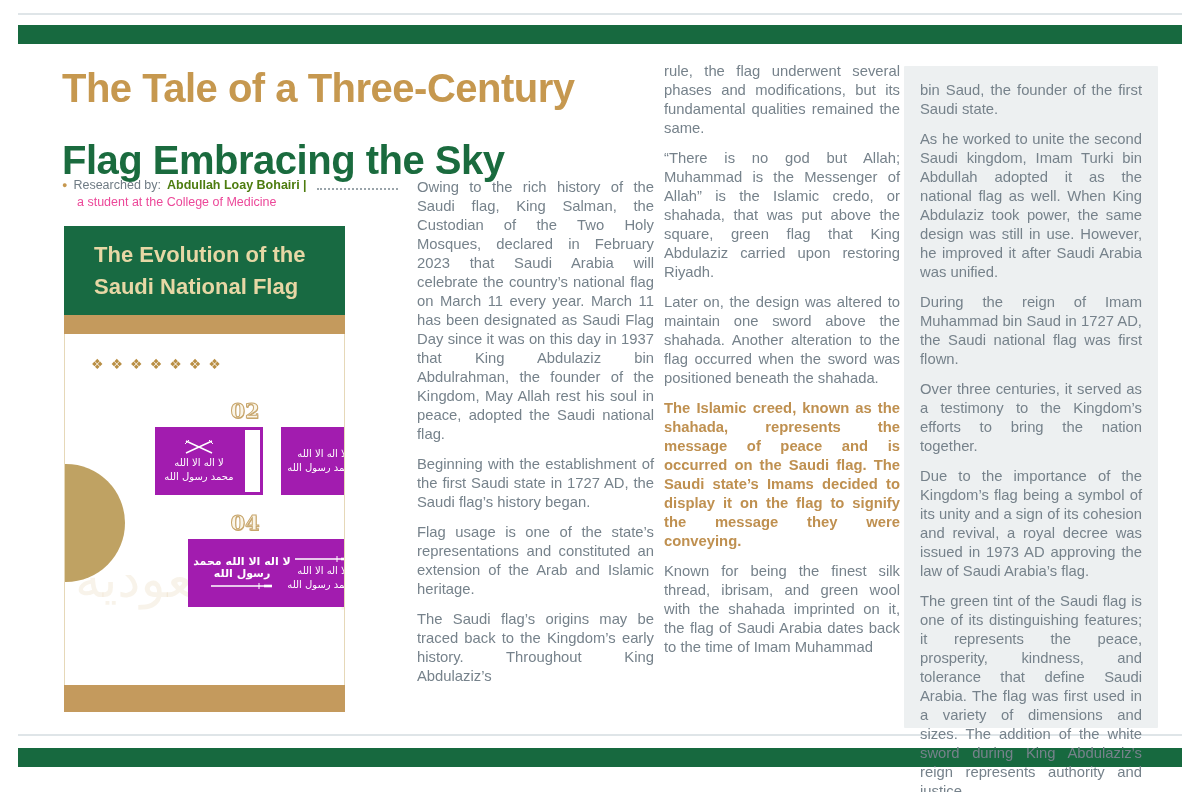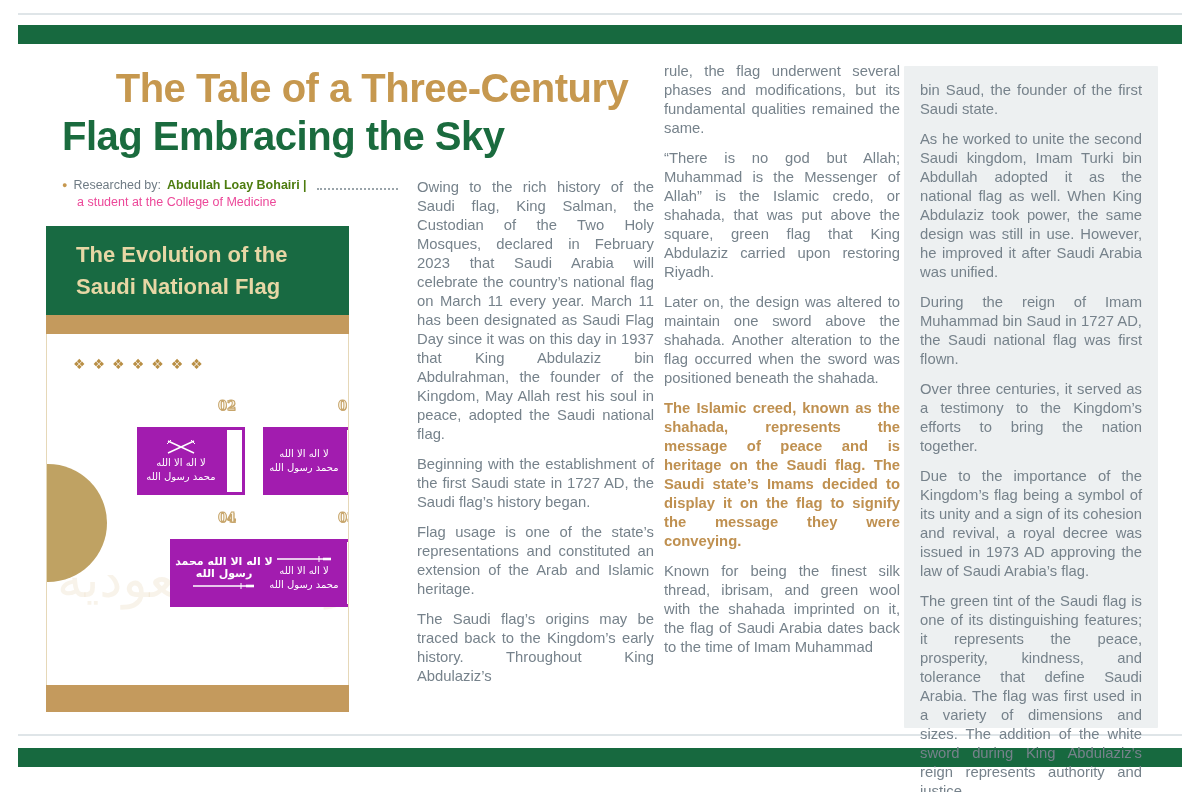--- a/index.html
+++ b/index.html
@@ -6,49 +6,49 @@
   body{width:1200px;height:792px;position:relative;background:#ffffff;
        font-family:"Liberation Sans",sans-serif;overflow:hidden;}
 
   
   .thin-rule{position:absolute;left:18px;width:1164px;height:2px;background:#dfe5e8;}
   .green-bar{position:absolute;left:18px;width:1164px;height:19px;background:#17693f;}
 
   
   .headline{position:absolute;left:62px;top:64px;width:620px;font-weight:bold;
             font-size:40px;line-height:48px;letter-spacing:-0.5px;}
-  .headline .l1{color:#c6984f;text-align:center;}
-  .headline .l2{color:#1a6b3e;}
+  .headline .l1{color:#c6984f;}
+  .headline .l2{color:#1a6b3e;margin-top:24px;}
 
   .byline{position:absolute;left:62px;top:178px;width:336px;font-size:12.5px;color:#6f7b84;}
   .byline-row{display:flex;align-items:center;gap:6px;}
   .byline-row .bullet{color:#c6984f;font-size:9px;}
   .byline-row b{color:#4d7c0f;}
   .byline-row .dots{flex:1;border-bottom:2px dotted #9aa4aa;height:7px;margin-left:4px;}
   .byline-sub{margin-left:15px;margin-top:3px;color:#ec4899;}
 
   
-  .poster{position:absolute;left:46px;top:226px;width:303px;height:486px;background:#ffffff;}
+  .poster{position:absolute;left:64px;top:226px;width:281px;height:486px;background:#ffffff;}
   .poster-header{position:absolute;left:0;top:0;width:100%;height:89px;background:#186a42;
                  box-sizing:border-box;padding:13px 0 0 30px;color:#e7d7a5;font-weight:bold;
                  font-size:22px;line-height:32px;}
   .poster-goldband{position:absolute;left:0;top:89px;width:100%;height:19px;background:#c49a5d;}
   .poster-body{position:absolute;left:0;top:108px;width:100%;height:351px;background:#fff;
                border-left:1px solid #e6d8b8;border-right:1px solid #e6d8b8;box-sizing:border-box;
                overflow:hidden;}
   .poster-bottomband{position:absolute;left:0;top:459px;width:100%;height:27px;background:#c49a5d;}
 
   .gold-circle{position:absolute;left:-58px;top:130px;width:118px;height:118px;border-radius:50%;
                background:#bfa263;}
   .watermark{position:absolute;left:10px;top:215px;width:330px;font-family:"DejaVu Sans",sans-serif;
              font-size:52px;color:rgba(196,154,85,0.12);white-space:nowrap;pointer-events:none;}
   .ornaments{position:absolute;left:26px;top:22px;color:#b98f45;font-size:14px;letter-spacing:7px;}
 
   .flag-num{position:absolute;width:44px;text-align:center;font-family:"DejaVu Serif",serif;
-            font-weight:bold;font-size:13px;color:#faf5e8;-webkit-text-stroke:1px #c7a56b;
+            font-weight:bold;font-size:21px;color:#faf5e8;-webkit-text-stroke:1px #c7a56b;
             text-shadow:0.5px 0.5px 0 #c7a56b;}
   .flag{position:absolute;background:#a21caf;box-sizing:border-box;display:flex;flex-direction:column;
         align-items:center;justify-content:center;gap:2px;}
   .flag .stripe{position:absolute;right:3px;top:3px;bottom:3px;width:15px;background:#ffffff;}
   .flag .script{color:#ffffff;font-family:"DejaVu Sans",sans-serif;font-size:10px;line-height:12px;
                 text-align:center;z-index:1;}
   .flag.striped .inner{margin-right:20px;display:flex;flex-direction:column;align-items:center;gap:2px;}
   .flag svg{display:block;}
 
   
@@ -154,21 +154,21 @@
   <p>Owing to the rich history of the Saudi flag, King Salman, the Custodian of the Two Holy Mosques, declared in February 2023 that Saudi Arabia will celebrate the country’s national flag on March 11 every year. March 11 has been designated as Saudi Flag Day since it was on this day in 1937 that King Abdulaziz bin Abdulrahman, the founder of the Kingdom, May Allah rest his soul in peace, adopted the Saudi national flag.</p>
   <p>Beginning with the establishment of the first Saudi state in 1727 AD, the Saudi flag’s history began.</p>
   <p>Flag usage is one of the state’s representations and constituted an extension of the Arab and Islamic heritage.</p>
   <p>The Saudi flag’s origins may be traced back to the Kingdom’s early history. Throughout King Abdulaziz’s</p>
 </div>
 
 <div class="col col-b">
   <p>rule, the flag underwent several phases and modifications, but its fundamental qualities remained the same.</p>
   <p>“There is no god but Allah; Muhammad is the Messenger of Allah” is the Islamic credo, or shahada, that was put above the square, green flag that King Abdulaziz carried upon restoring Riyadh.</p>
   <p>Later on, the design was altered to maintain one sword above the shahada. Another alteration to the flag occurred when the sword was positioned beneath the shahada.</p>
-  <p class="highlight">The Islamic creed, known as the shahada, represents the message of peace and is heritage on the Saudi flag. The Saudi state’s Imams decided to display it on the flag to signify the message they were conveying.</p>
+  <p class="highlight">The Islamic creed, known as the shahada, represents the message of peace and is occurred on the Saudi flag. The Saudi state’s Imams decided to display it on the flag to signify the message they were conveying.</p>
   <p>Known for being the finest silk thread, ibrisam, and green wool with the shahada imprinted on it, the flag of Saudi Arabia dates back to the time of Imam Muhammad</p>
 </div>
 
 <div class="col col-c">
   <p>bin Saud, the founder of the first Saudi state.</p>
   <p>As he worked to unite the second Saudi kingdom, Imam Turki bin Abdullah adopted it as the national flag as well. When King Abdulaziz took power, the same design was still in use. However, he improved it after Saudi Arabia was unified.</p>
   <p>During the reign of Imam Muhammad bin Saud in 1727 AD, the Saudi national flag was first flown.</p>
   <p>Over three centuries, it served as a testimony to the Kingdom’s efforts to bring the nation together.</p>
   <p>Due to the importance of the Kingdom’s flag being a symbol of its unity and a sign of its cohesion and revival, a royal decree was issued in 1973 AD approving the law of Saudi Arabia’s flag.</p>
   <p>The green tint of the Saudi flag is one of its distinguishing features; it represents the peace, prosperity, kindness, and tolerance that define Saudi Arabia. The flag was first used in a variety of dimensions and sizes. The addition of the white sword during King Abdulaziz’s reign represents authority and justice.</p>

